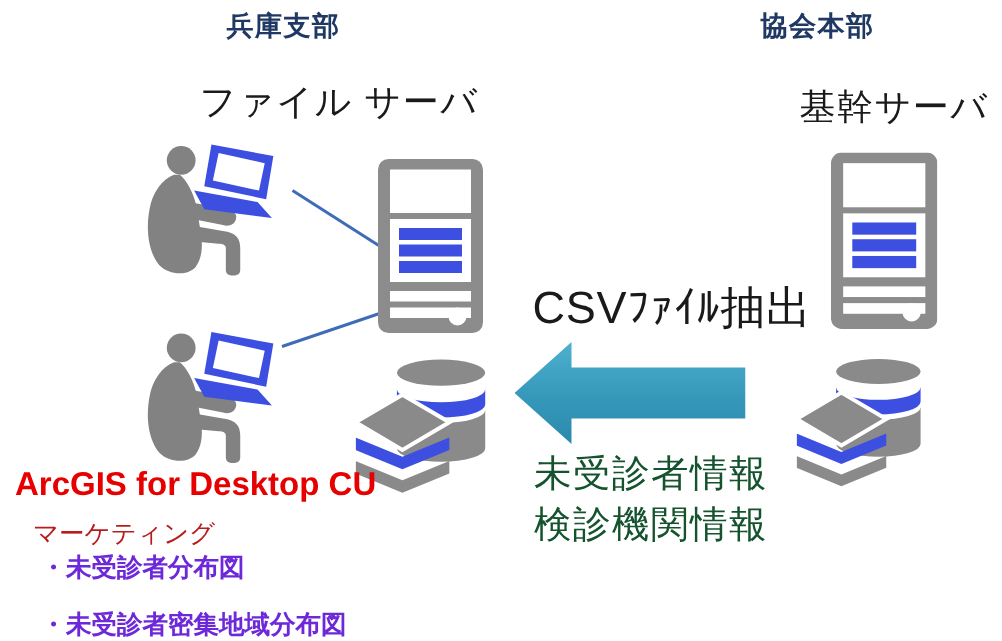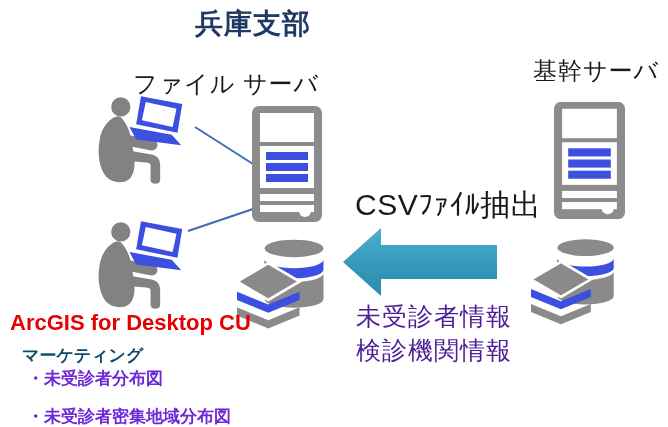--- a/index.html
+++ b/index.html
@@ -1,26 +1,26 @@
 <!DOCTYPE html>
 <html><head>
 <meta charset="utf-8">
 <style>
   html, body { margin: 0; padding: 0; background: #ffffff; }
   .canvas {
     position: relative; width: 668px; height: 427px; background: #ffffff;
     overflow: hidden; font-family: "Liberation Sans", "DejaVu Sans", sans-serif;
   }
   .abs { position: absolute; }
-  .title { font-size: 28px; font-weight: bold; color: #1f3864; text-align: right; letter-spacing: 1px; }
+  .title { font-size: 18px; font-weight: bold; color: #1f3864; text-align: left; letter-spacing: 1px; }
   .server-label { font-size: 24px; color: #1a1a1a; text-align: center; letter-spacing: 1px; }
   .csv-label { font-size: 30px; color: #1a1a1a; letter-spacing: 0.5px; white-space: nowrap; }
-  .payload { font-size: 25px; color: #4c1d95; line-height: 34px; letter-spacing: 1px; white-space: nowrap; }
+  .payload { font-size: 25px; color: #14532d; line-height: 34px; letter-spacing: 1px; white-space: nowrap; }
   .arcgis { font-size: 22px; font-weight: bold; color: #e60000; white-space: nowrap; }
-  .mk-head { font-size: 17px; font-weight: bold; color: #0c4a6e; white-space: nowrap; }
+  .mk-head { font-size: 17px; font-weight: normal; color: #b91c1c; white-space: nowrap; }
   .mk-item { font-size: 17px; font-weight: bold; color: #6d28d9; white-space: nowrap; }
   svg { display: block; }
 </style>
 </head>
 <body>
 
 <div class="canvas">
 
   <svg width="0" height="0" style="position:absolute" aria-hidden="true">
     <defs>
@@ -54,22 +54,23 @@
       </symbol>
     </defs>
   </svg>
 
   <svg class="abs" style="left:0;top:0;pointer-events:none" width="668" height="427">
     <line x1="195" y1="127" x2="253" y2="164" stroke="#3f6cb7" stroke-width="2"></line>
     <line x1="188" y1="231" x2="253" y2="209" stroke="#3f6cb7" stroke-width="2"></line>
   </svg>
 
   <div class="abs title" style="left:151px;top:5px;width:160px;">兵庫支部</div>
+  <div class="abs title" style="left:507px;top:5px;width:160px;">協会本部</div>
 
-  <div class="abs server-label" style="left:116px;top:52px;width:220px;margin-top:16px;">ファイル サーバ</div>
+  <div class="abs server-label" style="left:116px;top:52px;width:220px;">ファイル サーバ</div>
   <div class="abs server-label" style="left:486px;top:55px;width:220px;">基幹サーバ</div>
 
   <svg class="abs" style="left:92px;top:94px" width="96" height="92" viewBox="0 0 100 95">
       <use href="#sym-person"></use>
     </svg>
   <svg class="abs" style="left:92px;top:219px" width="96" height="92" viewBox="0 0 100 95">
       <use href="#sym-person"></use>
     </svg>
 
   <svg class="abs" style="left:252px;top:106px" width="70" height="116" viewBox="0 0 70 116">

